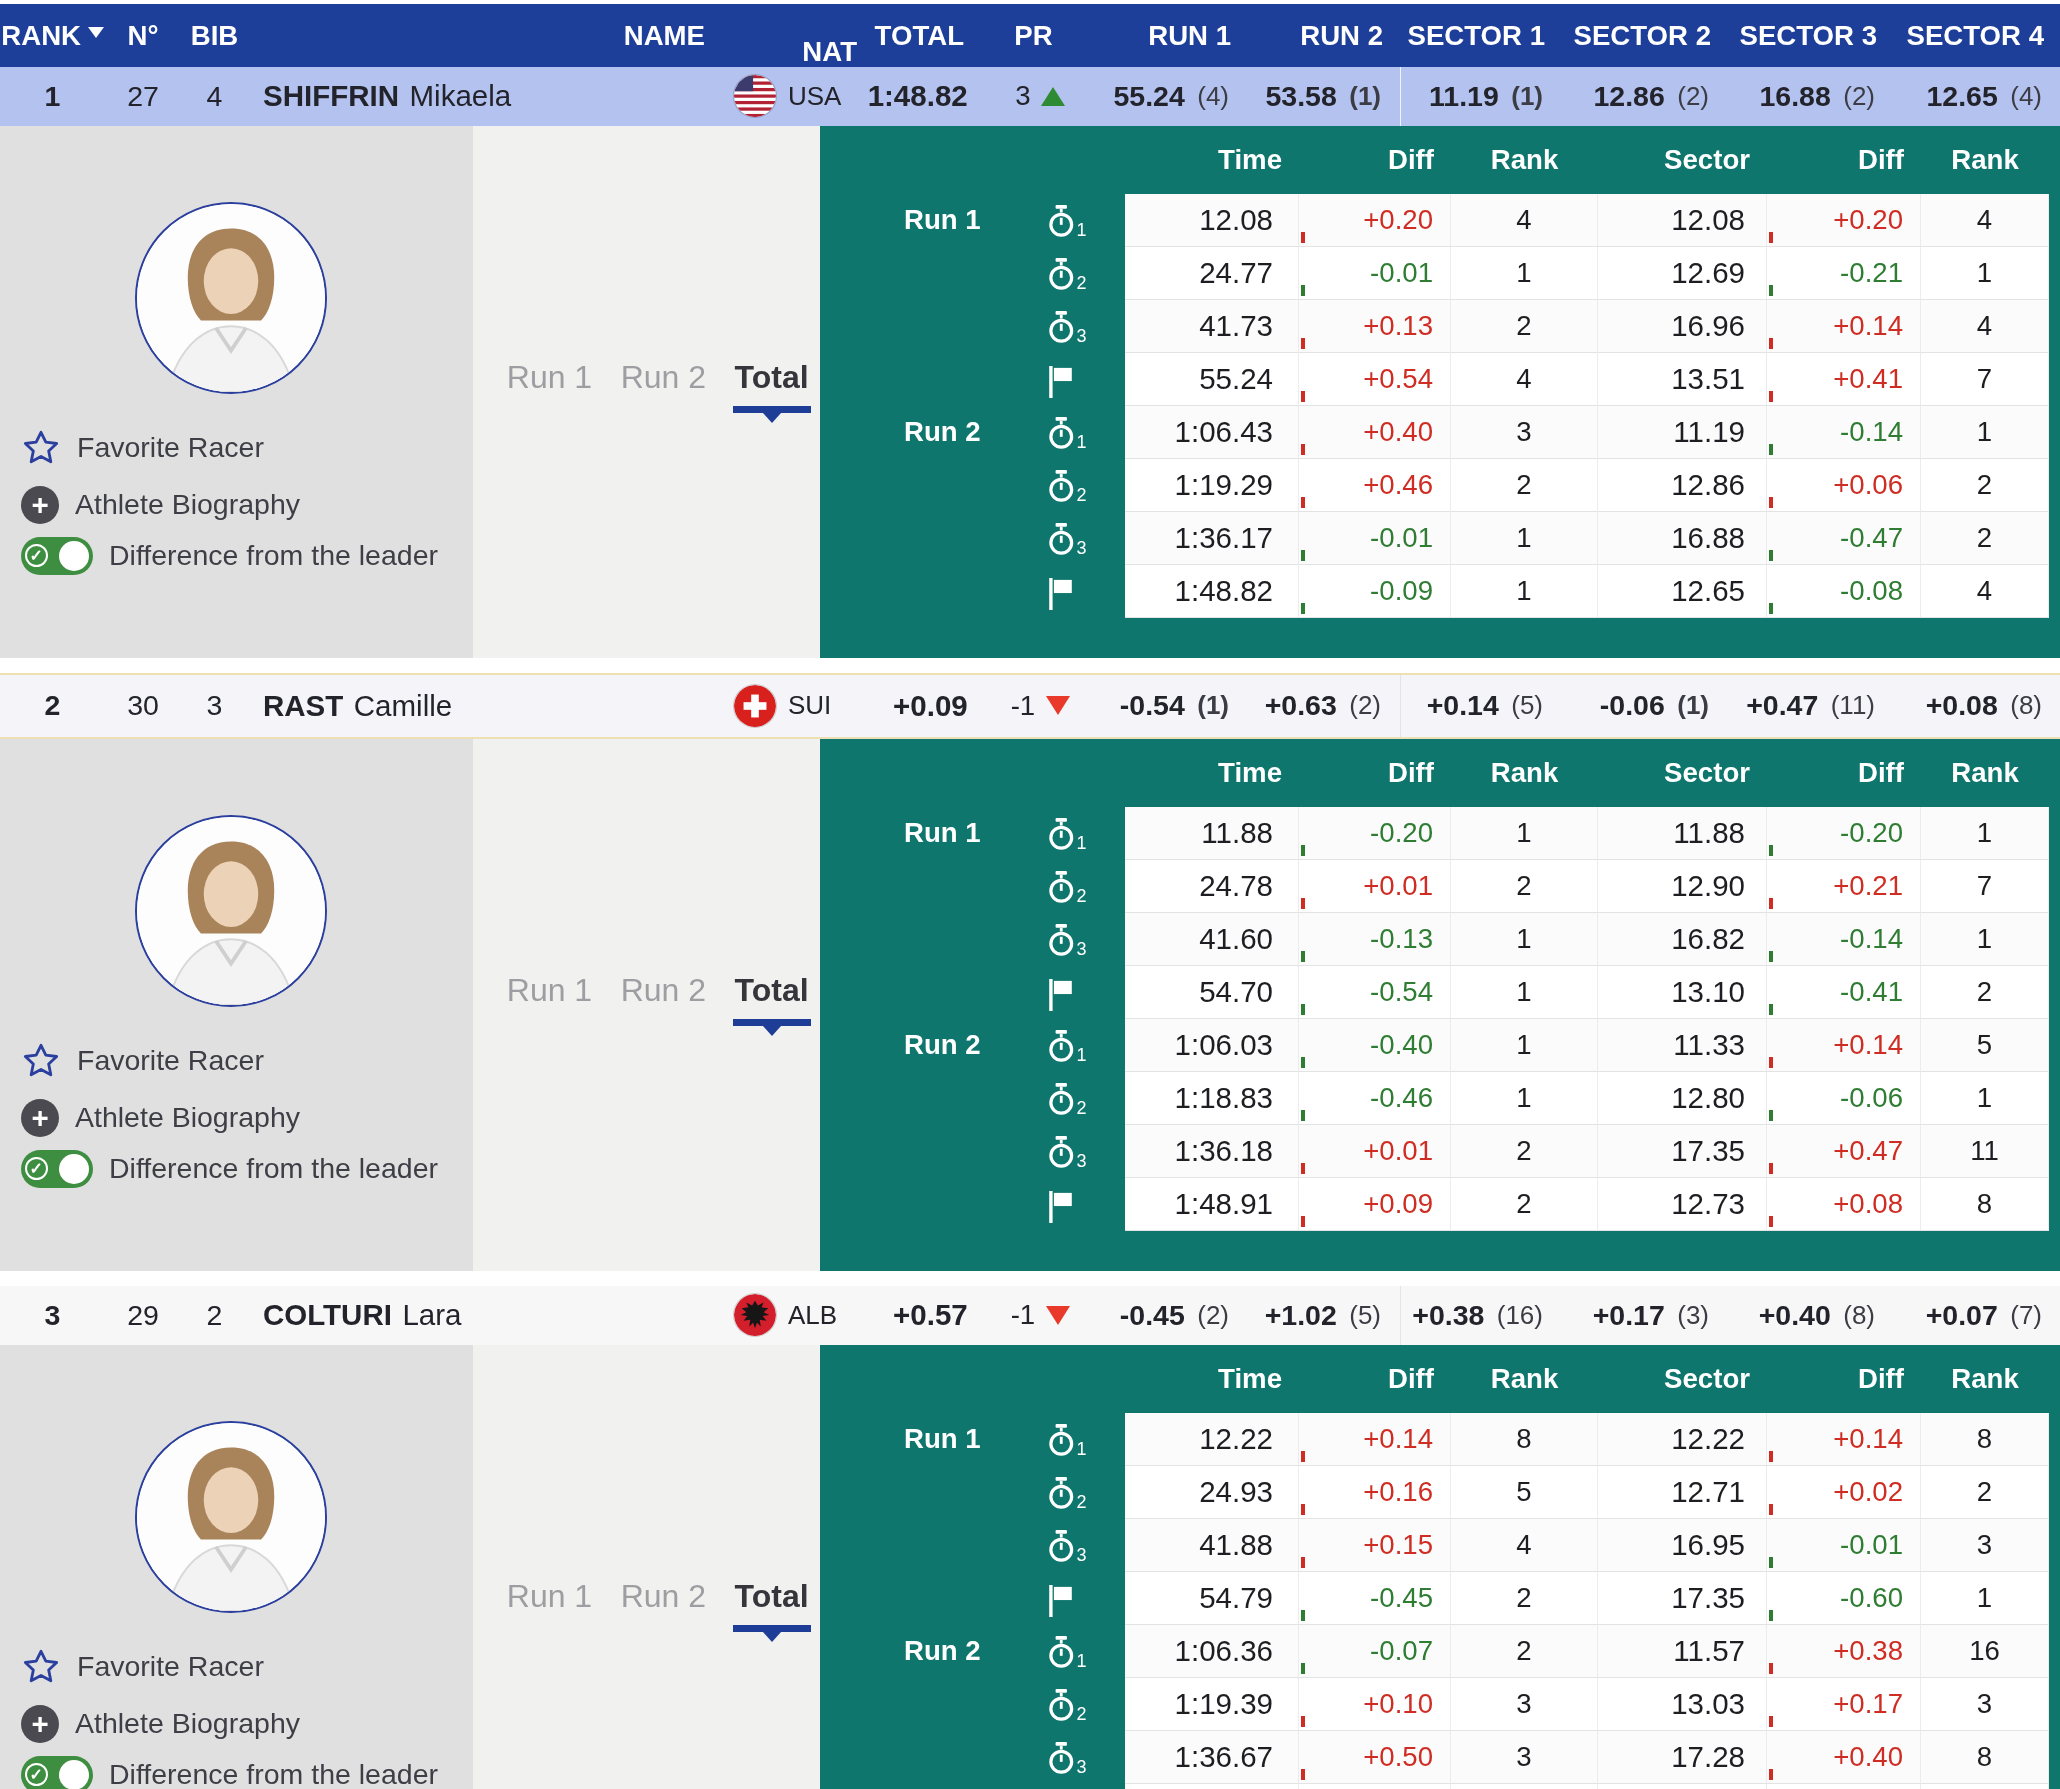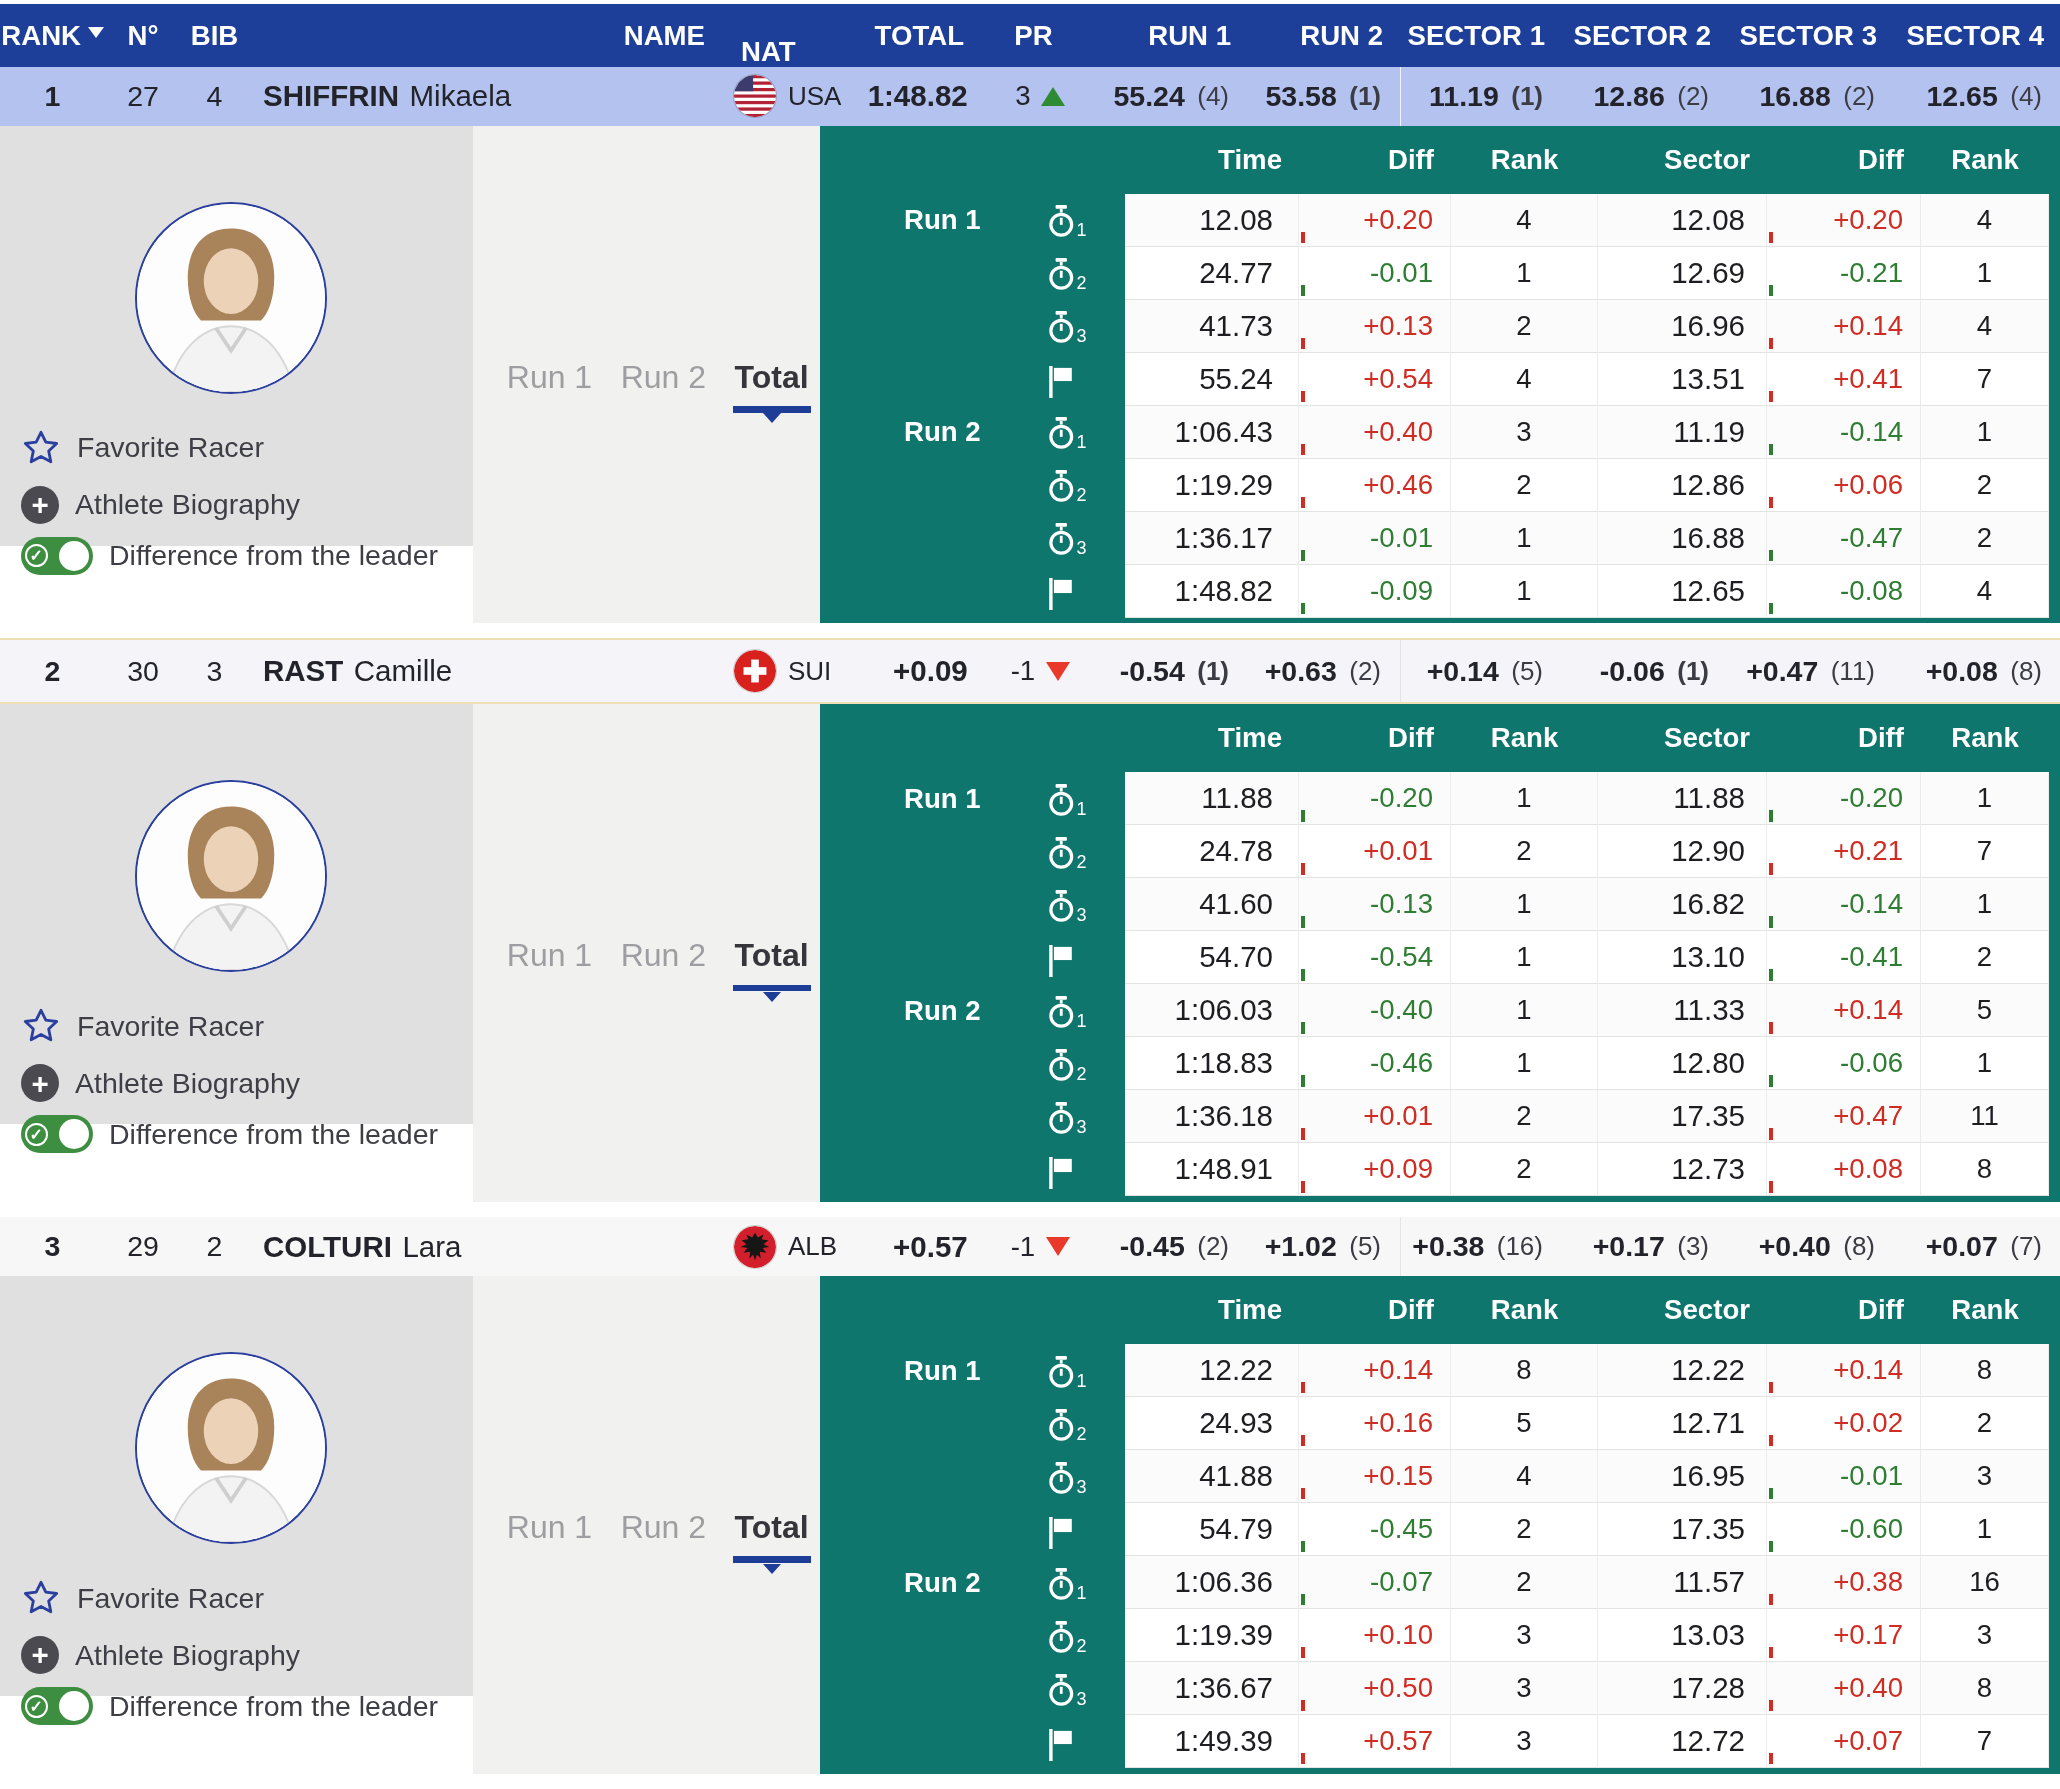--- a/index.html
+++ b/index.html
@@ -5,21 +5,21 @@
   html,body{margin:0;padding:0;background:#fff;}
   body{width:2060px;font-family:"Liberation Sans",sans-serif;color:#23232b;padding-top:3.8px;}
 
   
   .grid13{display:grid;grid-template-columns:105px 76px 67px 457px 152px 124px 105px 162px 152px 162px 166px 166px 167px;align-items:center;}
 
   .thead{height:63px;background:#1d3e99;color:#fff;font-weight:700;font-size:27.6px;}
   .thead .hc{white-space:nowrap;}
   .hc.c{text-align:center;}
   .hc.l{text-align:right;padding-left:15px;}
-  .hc.natl{text-align:left;padding-left:36px;margin-top:32px;}
+  .hc.natl{text-align:right;padding-left:36px;margin-top:32px;}
   .hc.r{text-align:right;padding-right:17px;}
   .hc.rank-h{display:flex;align-items:center;justify-content:center;gap:6.7px;}
   .sort-tri{width:0;height:0;border-left:8.6px solid transparent;border-right:8.6px solid transparent;border-top:11.4px solid #fff;margin-top:-5.7px;}
 
   .srow{height:59px;font-size:28.5px;cursor:pointer;}
   .srow.leader{background:#b3c2ee;}
   .srow.selected{background:#f4f4f9;border-top:2.9px solid #eedfb5;border-bottom:2.9px solid #eedfb5;height:66px;box-sizing:border-box;}
   .srow.plain{background:#f7f7f7;}
   .b{font-weight:700;}
   .cc{text-align:center;}
@@ -37,21 +37,21 @@
   .pair .pv{font-weight:700;white-space:nowrap;}
   .pair .prk{font-size:26px;color:#3c3c44;white-space:nowrap;}
   .pair .prk.b{font-weight:700;}
   .srow .sep{border-left:1.9px solid rgba(0,0,0,.07);}
   .srow.leader .sep{border-left:1.9px solid rgba(255,255,255,.8);}
 
   
   .block{margin-bottom:15px;}
   .block:last-child{margin-bottom:0;}
   .detail{display:flex;}
-  .photo-panel{width:473px;background:#e0e0e0;position:relative;height:420px;flex:0 0 auto;}
+  .photo-panel{width:473px;background:#e0e0e0;position:relative;height:532px;flex:0 0 auto;}
   .photo{position:absolute;top:76px;left:135px;width:192px;height:192px;border-radius:50%;border:2.9px solid #2b3f9e;overflow:hidden;background:#fdfdfd;box-sizing:border-box;}
   .photo svg{display:block;width:100%;height:100%;}
   .prow{position:absolute;left:21px;display:flex;align-items:center;gap:16px;font-size:28.5px;color:#3e3e46;white-space:nowrap;cursor:pointer;}
   .prow.p1{top:302px;}
   .prow.p2{top:360px;}
   .prow.p3{top:411px;}
   .plus{width:38px;height:38px;border-radius:50%;background:#4a4a50;color:#fff;font-size:29.5px;font-weight:700;display:flex;align-items:center;justify-content:center;line-height:1;}
   .toggle{width:72px;height:38px;background:#3e8e41;border-radius:19px;display:inline-flex;align-items:center;justify-content:space-between;padding:0 3.8px;box-sizing:border-box;flex:0 0 auto;}
   .tg-check{width:23px;height:23px;border:2.9px solid #fff;border-radius:50%;color:#fff;font-size:16px;font-weight:700;display:flex;align-items:center;justify-content:center;box-sizing:border-box;}
   .tg-knob{width:30px;height:30px;background:#fff;border-radius:50%;}

